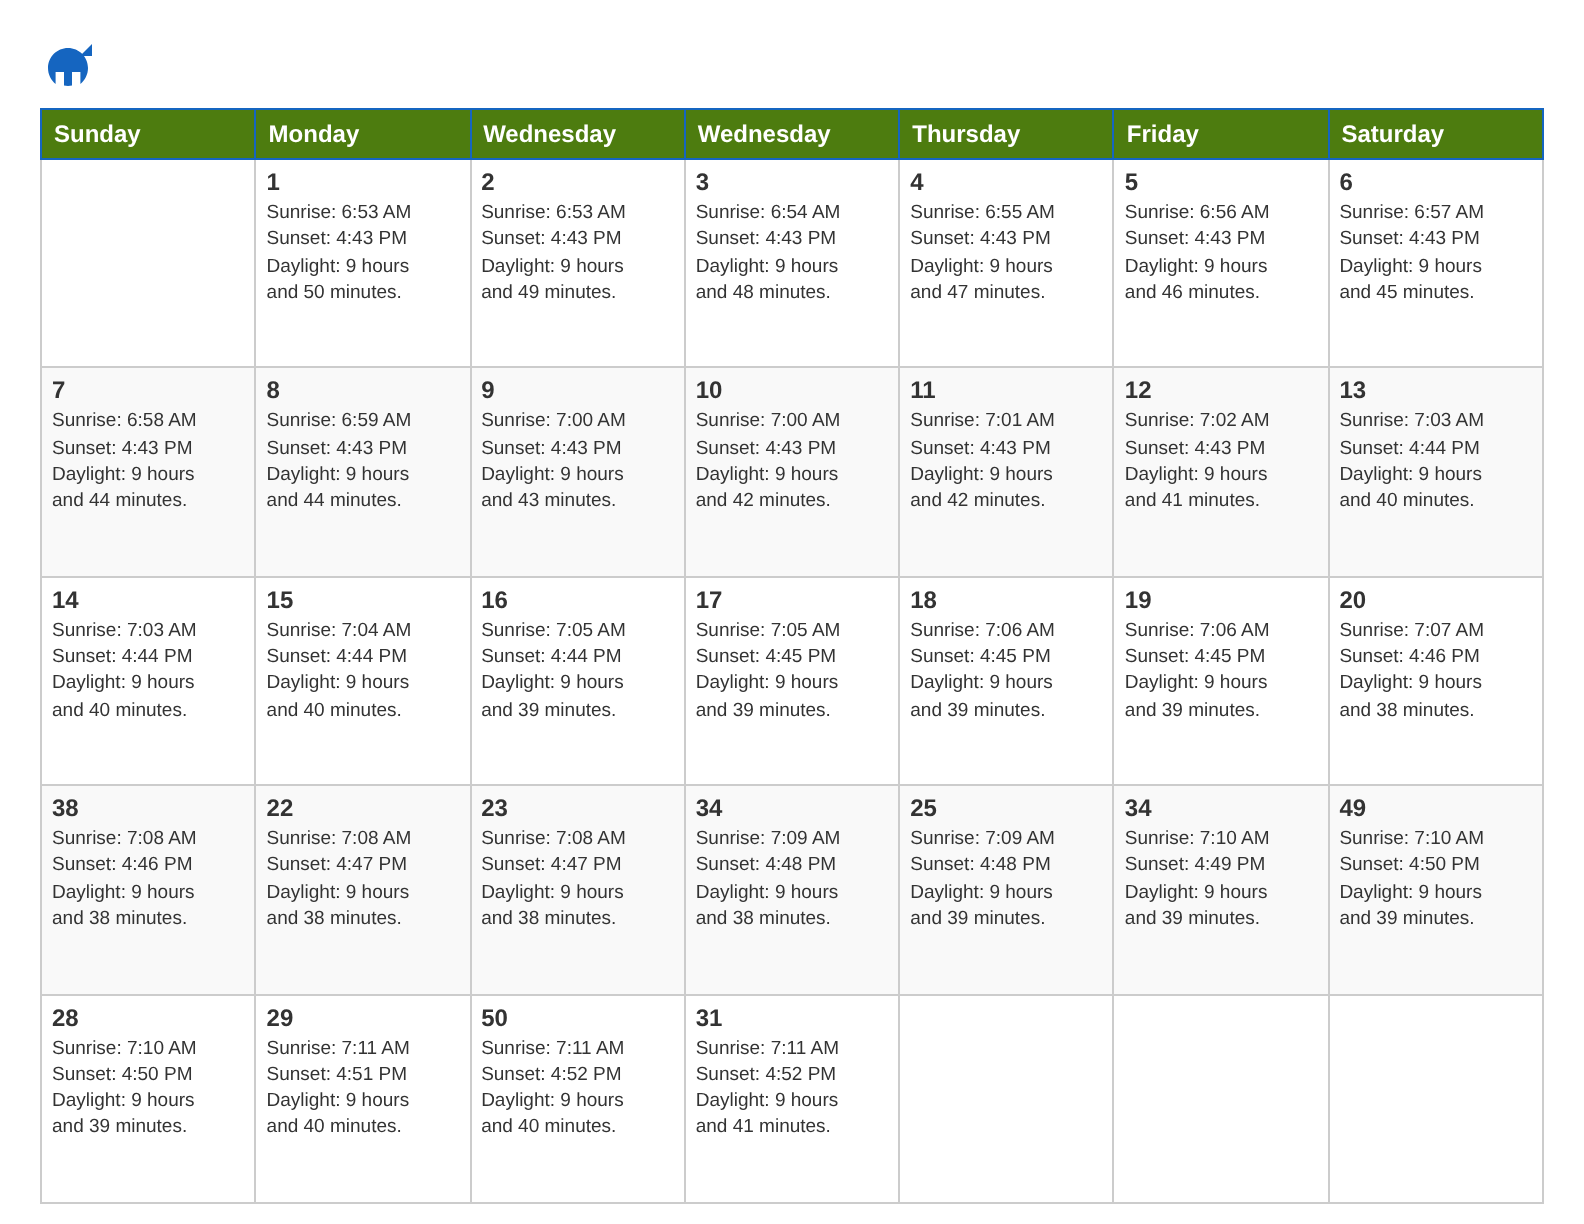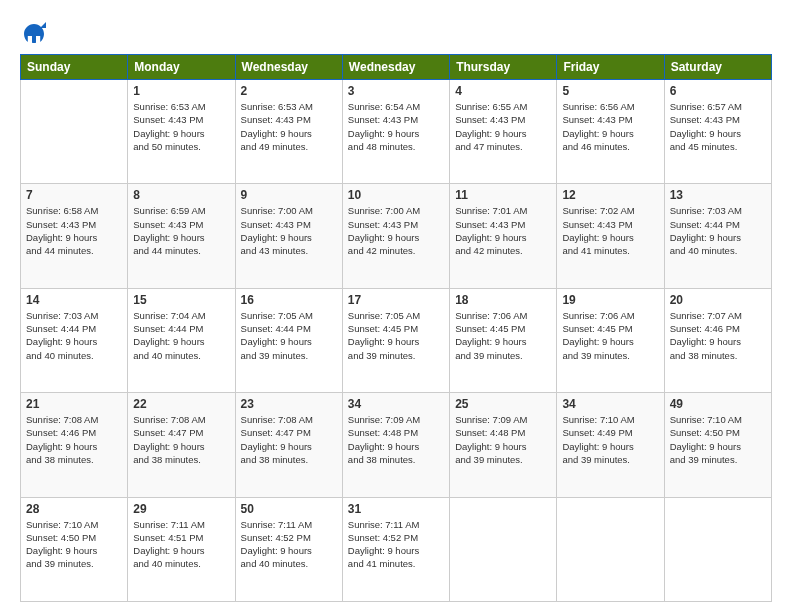--- a/index.html
+++ b/index.html
@@ -217,21 +217,21 @@
             <span class="day-number">19</span>
             <div class="day-info">Sunrise: 7:06 AM<br>Sunset: 4:45 PM<br>Daylight: 9 hours<br>and 39 minutes.</div>
           </td>
           <td>
             <span class="day-number">20</span>
             <div class="day-info">Sunrise: 7:07 AM<br>Sunset: 4:46 PM<br>Daylight: 9 hours<br>and 38 minutes.</div>
           </td>
         </tr>
         <tr>
           <td>
-            <span class="day-number">21</span>
+            <span class="day-number">38</span>
             <div class="day-info">Sunrise: 7:08 AM<br>Sunset: 4:46 PM<br>Daylight: 9 hours<br>and 38 minutes.</div>
           </td>
           <td>
             <span class="day-number">22</span>
             <div class="day-info">Sunrise: 7:08 AM<br>Sunset: 4:47 PM<br>Daylight: 9 hours<br>and 38 minutes.</div>
           </td>
           <td>
             <span class="day-number">23</span>
             <div class="day-info">Sunrise: 7:08 AM<br>Sunset: 4:47 PM<br>Daylight: 9 hours<br>and 38 minutes.</div>
           </td>

